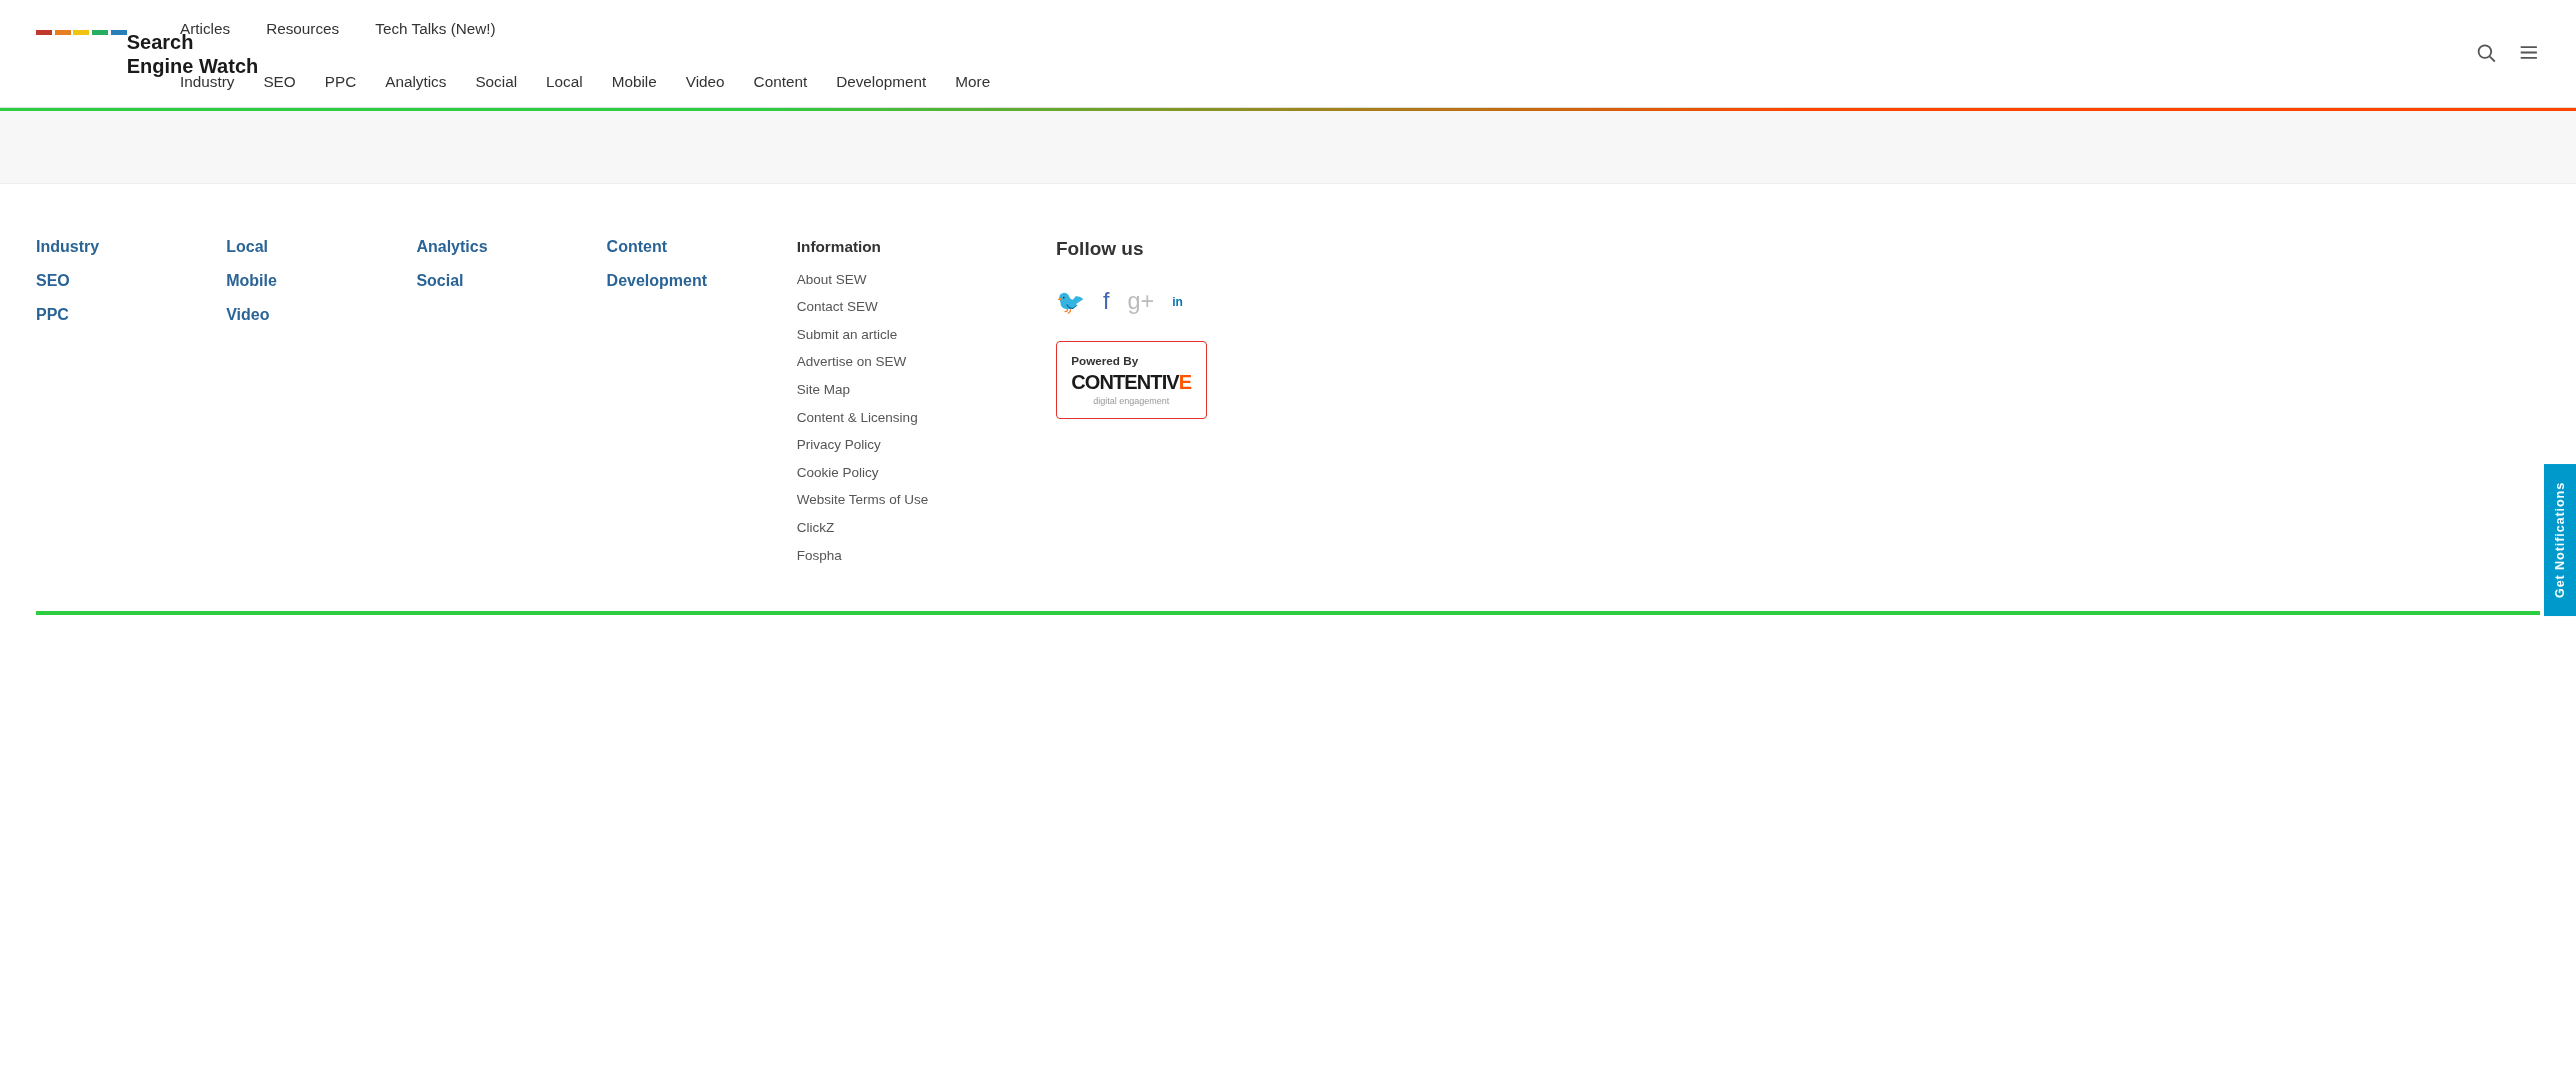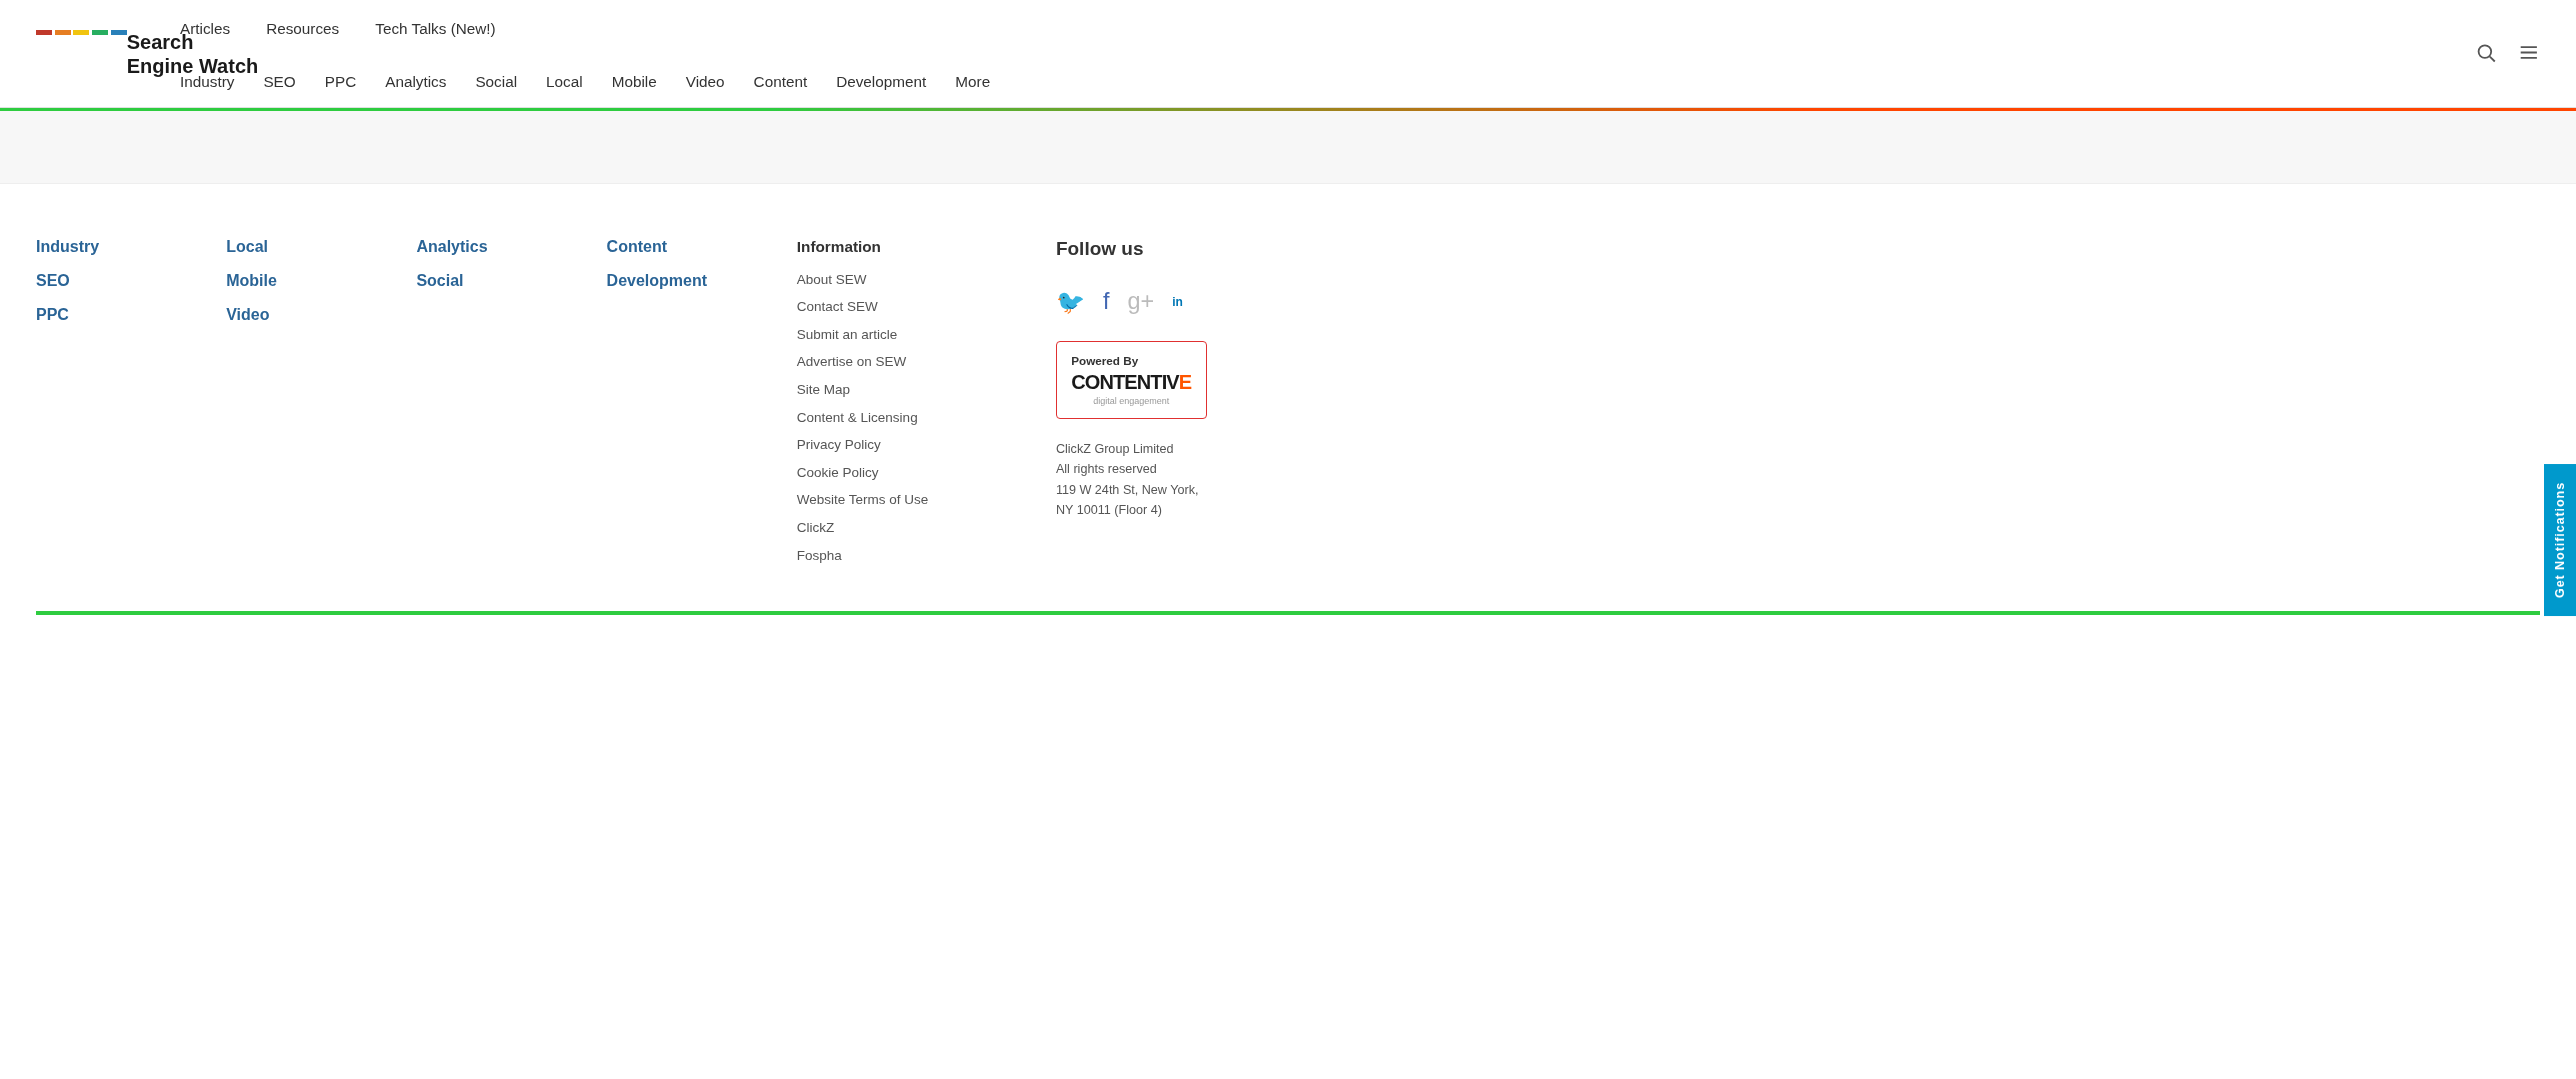--- a/index.html
+++ b/index.html
@@ -311,26 +311,20 @@
       </div>
 
       <div class="powered-by-box">
         <div class="powered-by-label">Powered By</div>
         <div class="contentive-logo">
           <span>CONTENTIV</span><span class="c-letter">E</span>
         </div>
         <div class="contentive-sub">digital engagement</div>
       </div>
 
-      <div class="address-text">
-        <div>ClickZ Group Limited</div>
-        <div>All rights reserved</div>
-        <div>119 W 24th St, New York,</div>
-        <div>NY 10011 (Floor 4)</div>
-      </div>
     </div>
 
   </div>
   <div class="footer-bottom-bar"></div>
 </footer>
 
 <div class="notifications-tab">Get Notifications</div>
 
 
 </body></html>

